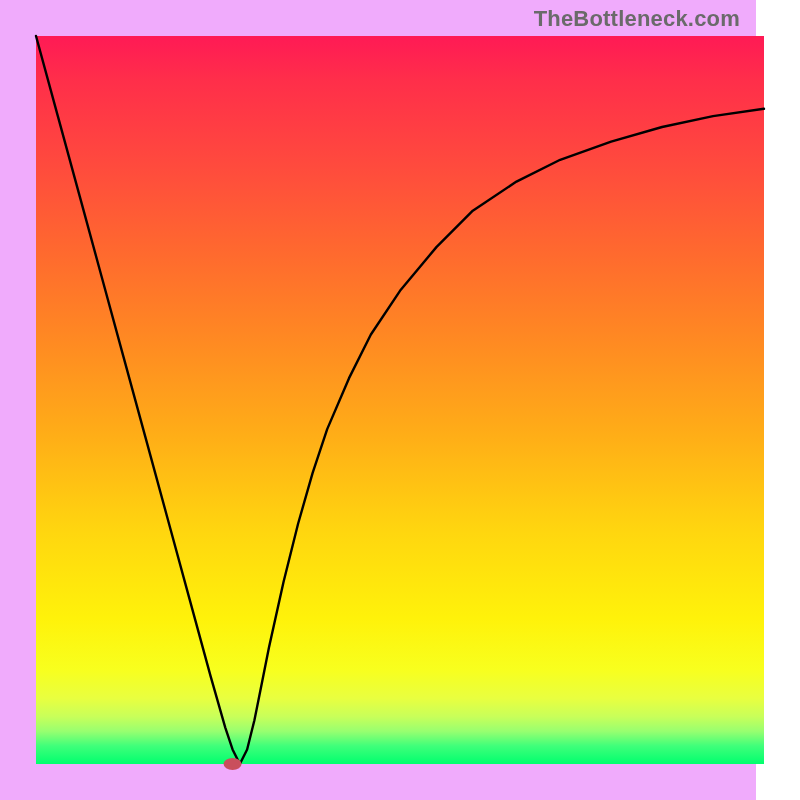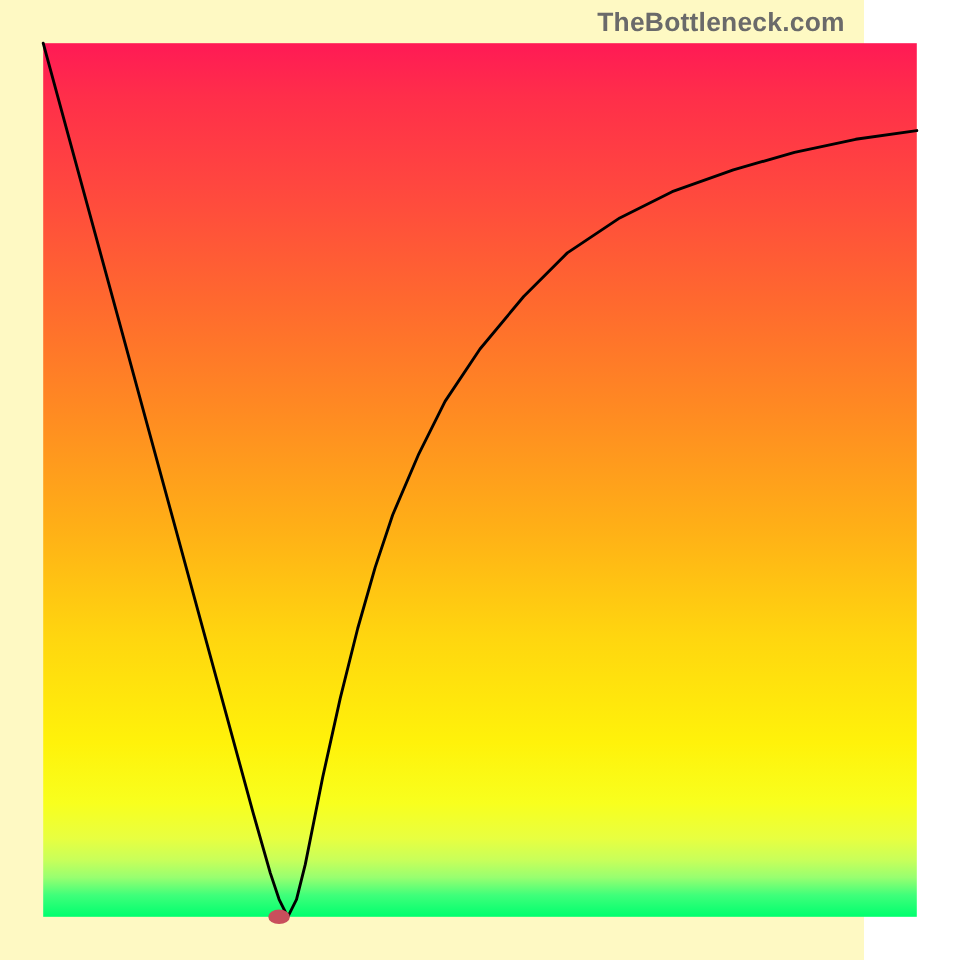--- a/index.html
+++ b/index.html
@@ -7,21 +7,22 @@
     padding: 0;
     width: 800px;
     height: 800px;
     overflow: hidden;
     font-family: Arial, Helvetica, sans-serif;
   }
   .frame {
     position: relative;
     width: 720px;
     height: 800px;
-    background: #fef9c3;
+    background: #f0abfc;
+    padding-left: 36px;
   }
   .plot-area {
     position: absolute;
     left: 36px;
     top: 36px;
     width: 728px;
     height: 728px;
     
     background: linear-gradient(
       to bottom,

